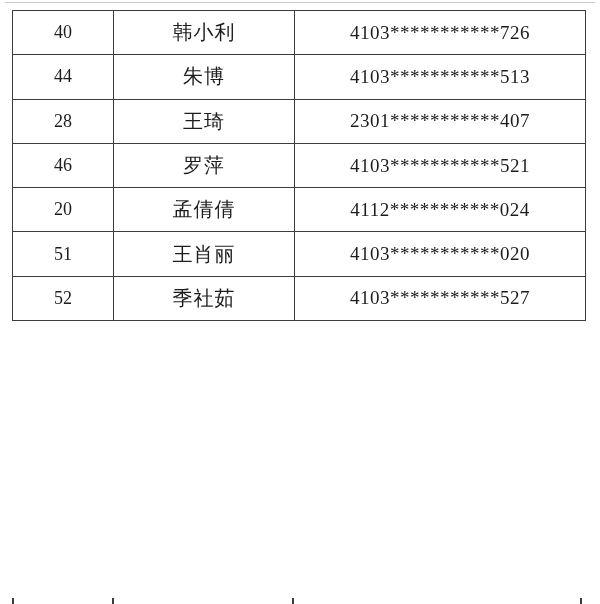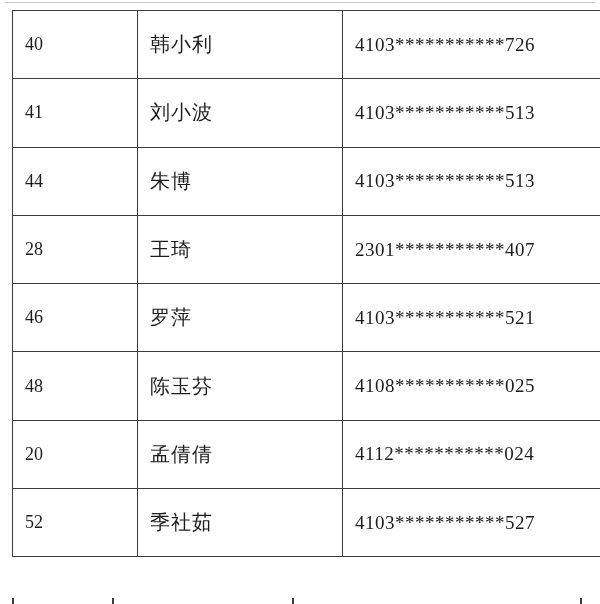--- a/index.html
+++ b/index.html
@@ -28,24 +28,24 @@
   .roster {
     position: absolute;
     top: 10px;
     left: 12px;
     width: 570px;
     border-collapse: collapse;
     table-layout: fixed;
   }
   .roster td {
     border: 1.5px solid #3c3c3c;
-    text-align: left;
+    text-align: center;
     vertical-align: middle;
     height: 43.3px;
-    padding: 12px;
+    padding: 0;
     overflow: hidden;
     white-space: nowrap;
   }
   .col-index { width: 100px; font-size: 18px; }
   .col-name  { width: 180px; font-size: 20px; letter-spacing: 1px; }
   .col-id    { width: 290px; font-size: 19px; letter-spacing: 0.5px; }
   
   .stub {
     position: absolute;
     top: 598px;
@@ -65,25 +65,20 @@
   <div class="top-cut-line"></div>
 
   <table class="roster">
     <tbody>
   <tr>
     <td class="col-index">40</td>
     <td class="col-name">韩小利</td>
     <td class="col-id">4103***********726</td>
   </tr>
 
-  <tr>
-    <td class="col-index">41</td>
-    <td class="col-name">刘小波</td>
-    <td class="col-id">4103***********513</td>
-  </tr>
 
 
 
   <tr>
     <td class="col-index">44</td>
     <td class="col-name">朱博</td>
     <td class="col-id">4103***********513</td>
   </tr>
 
   <tr>
@@ -92,33 +87,33 @@
     <td class="col-id">2301***********407</td>
   </tr>
 
   <tr>
     <td class="col-index">46</td>
     <td class="col-name">罗萍</td>
     <td class="col-id">4103***********521</td>
   </tr>
 
 
-  <tr>
-    <td class="col-index">48</td>
-    <td class="col-name">陈玉芬</td>
-    <td class="col-id">4108***********025</td>
-  </tr>
 
 
   <tr>
     <td class="col-index">20</td>
     <td class="col-name">孟倩倩</td>
     <td class="col-id">4112***********024</td>
   </tr>
 
+  <tr>
+    <td class="col-index">51</td>
+    <td class="col-name">王肖丽</td>
+    <td class="col-id">4103***********020</td>
+  </tr>
 
   <tr>
     <td class="col-index">52</td>
     <td class="col-name">季社茹</td>
     <td class="col-id">4103***********527</td>
   </tr>
 </tbody>
   </table>
 
   <div class="stub stub-left"></div>

